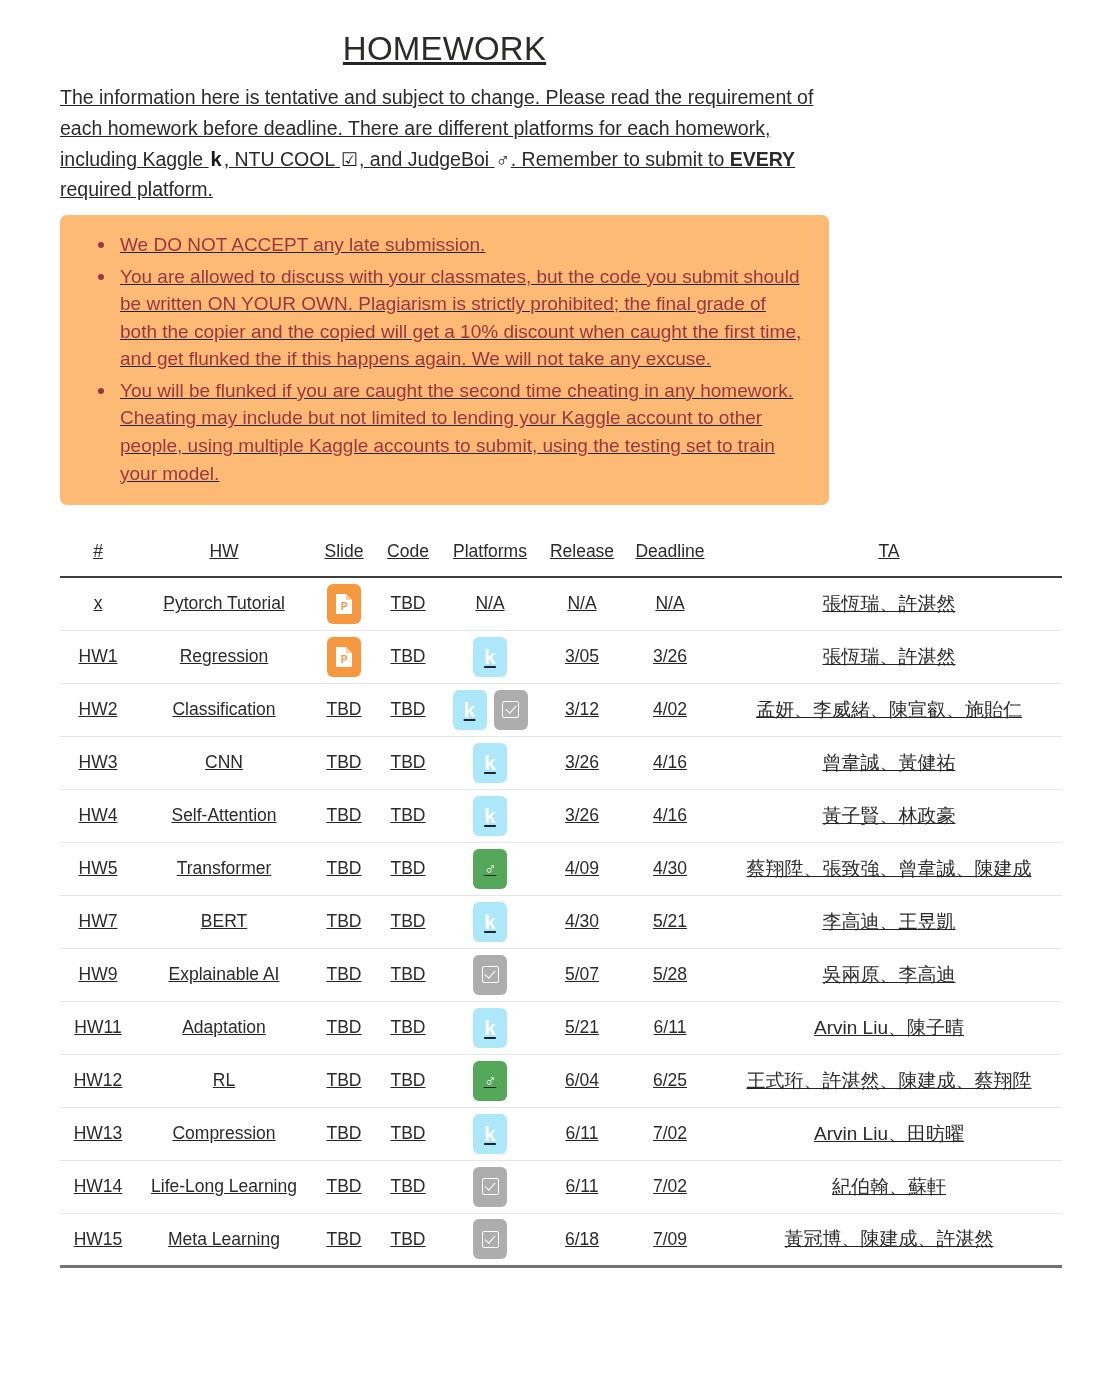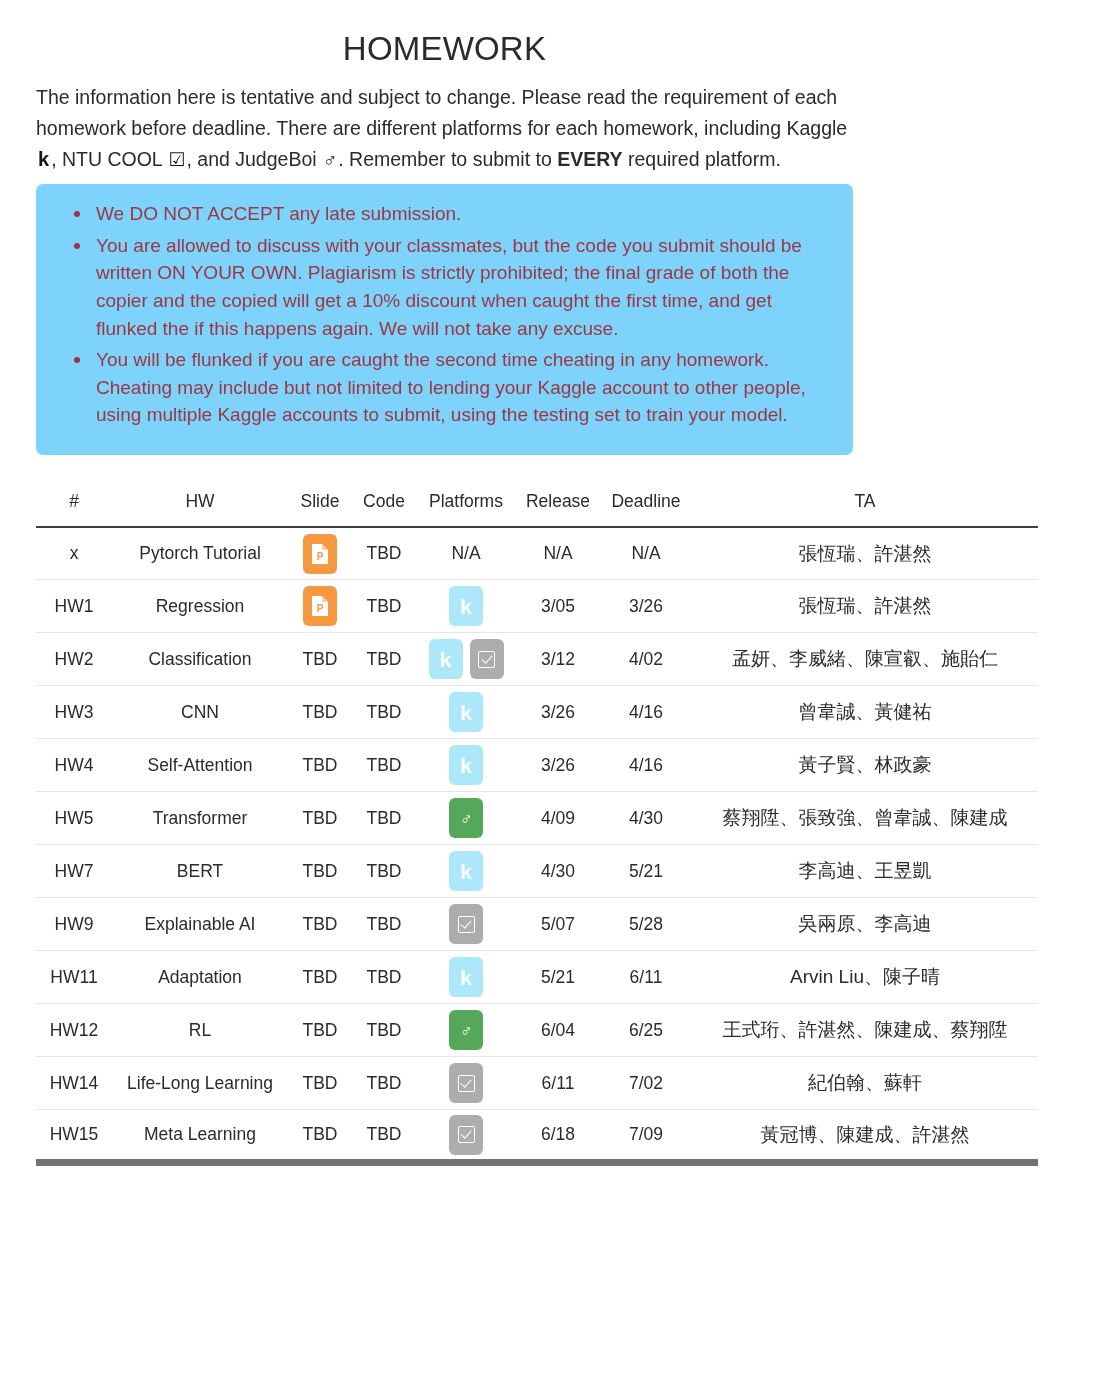--- a/index.html
+++ b/index.html
@@ -10,21 +10,22 @@
   }
   body {
     width: 1114px;
     height: 1375px;
     font-family: "Liberation Sans", sans-serif;
     color: #212529;
     overflow: hidden;
   }
   .page {
     width: 889px;
-    padding: 0 36px;
+    padding: 0 60px;
+    text-decoration: underline;
   }
 
   
   .page-title {
     font-size: 33px;
     font-weight: 400;
     text-align: center;
     color: #2b2b2b;
     margin: 30px 0 14px 0;
     letter-spacing: 0.2px;
@@ -46,38 +47,38 @@
     color: #17181a;
     line-height: 1;
     vertical-align: baseline;
   }
   .inline-ico.kaggle { font-size: 20px; padding: 0 2px; }
   .inline-ico.cool   { font-size: 19px; padding: 0 1px; font-weight: 400; }
   .inline-ico.judge  { font-size: 19px; padding: 0 1px; }
 
   
   .alert {
-    background: #7dd3fc;
+    background: #fdba74;
     border-radius: 7px;
     padding: 16px 26px 18px 26px;
     margin: 0 0 26px 0;
   }
   .alert ul {
     margin: 0;
     padding: 0 0 0 34px;
     list-style: none;
   }
   .alert li {
     position: relative;
     font-size: 19px;
     line-height: 1.45;
     color: #9c3742;
     margin: 0 0 4px 0;
   }
-  .alert li:last-child { margin-bottom: 8px; }
+  .alert li:last-child { margin-bottom: 0; }
   .alert li::before {
     content: "";
     position: absolute;
     left: -22px;
     top: 11px;
     width: 6px;
     height: 6px;
     border-radius: 50%;
     background: #9c3742;
   }
@@ -100,21 +101,21 @@
   }
   table.hw-table tbody td {
     padding: 0 4px;
     height: 53px;
     text-align: center;
     vertical-align: middle;
     border-bottom: 1px solid #e6e6e6;
     white-space: nowrap;
   }
   table.hw-table tbody tr:last-child td {
-    border-bottom: 7px solid #737373;
+    border-bottom: 3px solid #737373;
   }
 
   
   .col-num      { width: 76px; }
   .col-hw       { width: 176px; }
   .col-slide    { width: 64px; }
   .col-code     { width: 64px; }
   .col-plat     { width: 100px; }
   .col-release  { width: 84px; }
   .col-deadline { width: 92px; }
@@ -397,20 +398,36 @@
               <span class="badge judge">
                 <span class="judge-glyph">♂</span>
               </span>
             </span>
           </td>
           <td>6/04</td>
           <td>6/25</td>
           <td class="cell-ta">王式珩、許湛然、陳建成、蔡翔陞</td>
         </tr>
         <tr>
+          <td>HW13</td>
+          <td>Compression</td>
+          <td><span>TBD</span></td>
+          <td>TBD</td>
+          <td>
+            <span class="badges">
+              <span class="badge kaggle">
+                <span class="k-glyph">k</span>
+              </span>
+            </span>
+          </td>
+          <td>6/11</td>
+          <td>7/02</td>
+          <td class="cell-ta">Arvin Liu、田昉曜</td>
+        </tr>
+        <tr>
           <td>HW14</td>
           <td>Life-Long Learning</td>
           <td><span>TBD</span></td>
           <td>TBD</td>
           <td>
             <span class="badges">
               <span class="badge cool">
                 <span class="cool-box"></span>
               </span>
             </span>

